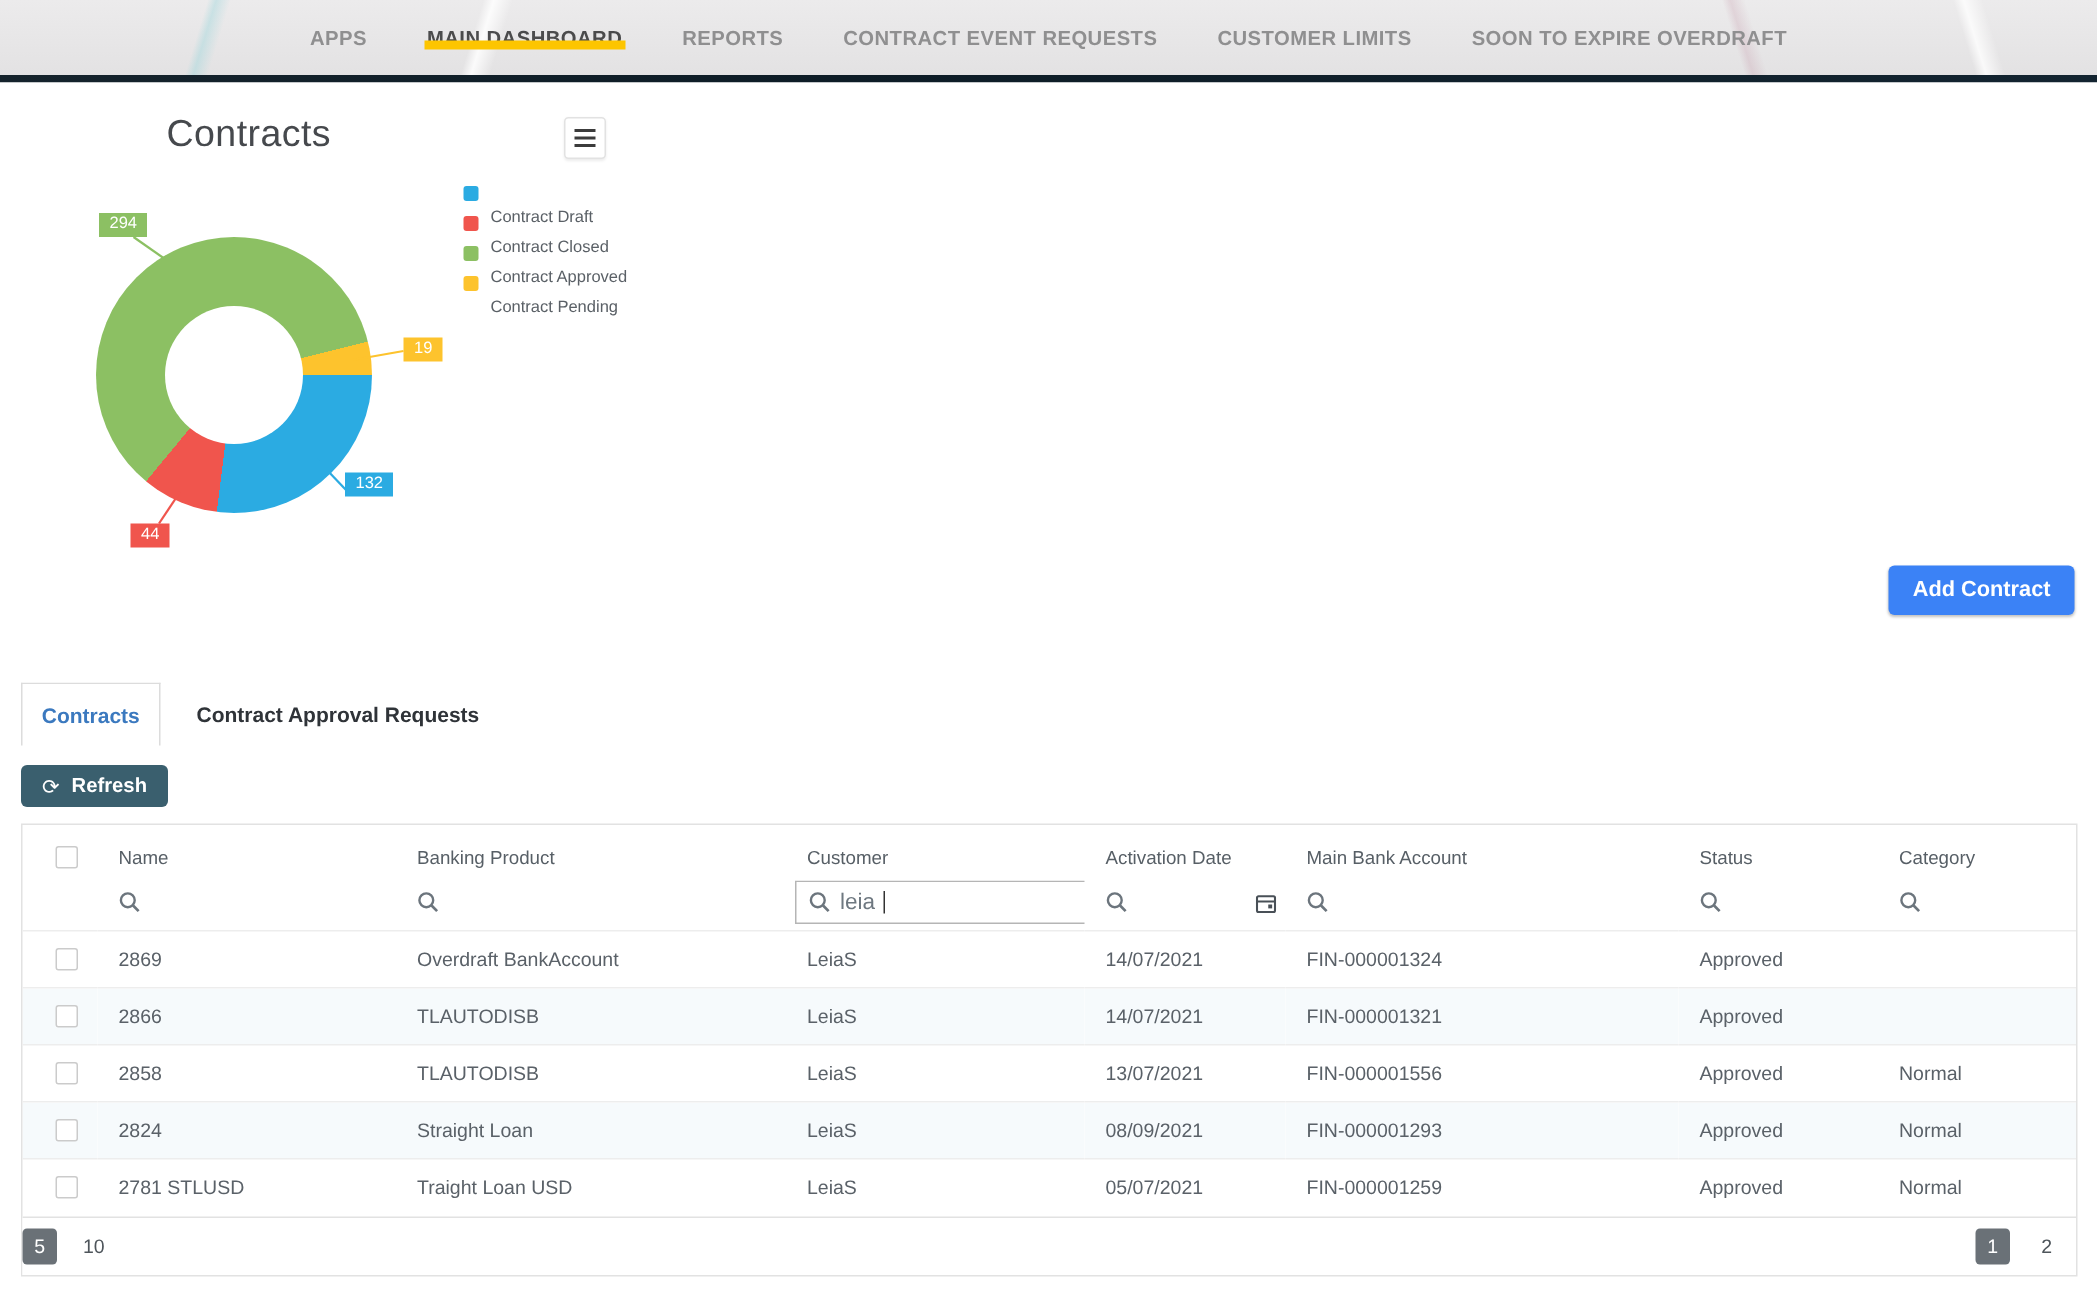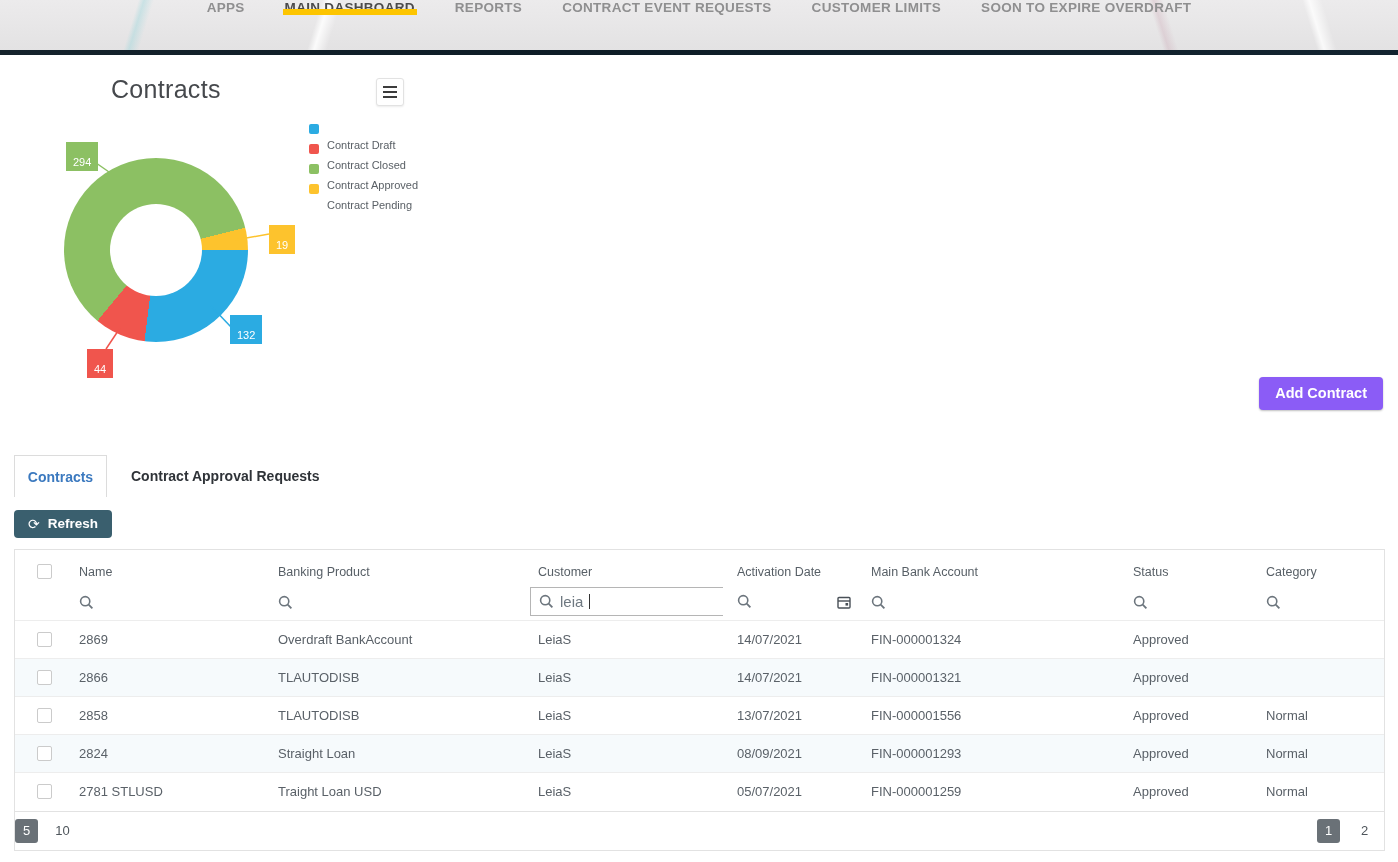--- a/index.html
+++ b/index.html
@@ -9,21 +9,21 @@
   
   .topnav { position:relative; height:50px; width:100%;
     background:linear-gradient(#ecebec, #e3e2e3); overflow:hidden; }
   .topnav .streaks { position:absolute; inset:0; pointer-events:none;
     background:
       linear-gradient(107deg, transparent 9.8%, rgba(160,215,220,.45) 10.2%, transparent 10.9%),
       linear-gradient(107deg, transparent 22.8%, rgba(255,255,255,.85) 23.3%, transparent 24.2%),
       linear-gradient(73deg, transparent 82.3%, rgba(200,160,175,.30) 82.7%, transparent 83.4%),
       linear-gradient(73deg, transparent 93.2%, rgba(255,255,255,.8) 93.7%, transparent 94.6%); }
   .nav-items { position:relative; height:50px; display:flex; justify-content:center;
-    align-items:flex-start; gap:40px; }
+    align-items:center; gap:40px; }
   .nav-item { position:relative; display:flex; align-items:center; font-size:13.5px;
     font-weight:700; letter-spacing:.3px; color:#8f8f90; cursor:pointer; white-space:nowrap; }
   .nav-item.active { color:#4b4b4c; }
   .nav-item.active::after { content:""; position:absolute; left:-2px; right:-2px;
     bottom:0; height:6px; background:#fdc500; }
   .darkstrip { height:5px; width:100%; background:linear-gradient(90deg,#15232c,#0d1c26 40%,#132430); }
 
   
   .chart-section { position:relative; height:400px; width:100%; background:#fff; }
   .chart-title { position:absolute; left:111px; top:20px; font-size:25px; font-weight:300;
@@ -38,28 +38,28 @@
   .legend-label { font-size:11px; color:#5a6066; white-space:nowrap;margin-top:32px; }
 
   .donut { position:absolute; left:64px; top:103px; width:184px; height:184px; border-radius:50%;
     background:conic-gradient(from 76deg,
       #fdc32d 0deg 14deg,
       #2babe2 14deg 111.2deg,
       #f0554d 111.2deg 143.6deg,
       #8cc063 143.6deg 360deg); }
   .donut::after { content:""; position:absolute; inset:46px; background:#fff; border-radius:50%; }
 
-  .callout { position:absolute; font-size:11px; color:#fff; padding:14px 7px 3px; white-space:nowrap; }
+  .callout { position:absolute; font-size:11px; color:#fff; padding:1px 7px 3px; white-space:nowrap; }
   .callout.c-approved { left:66px;  top:87px;  background:#8cc063; }
   .callout.c-pending  { left:269px; top:170px; background:#fdc32d; }
   .callout.c-draft    { left:230px; top:260px; background:#2babe2; }
   .callout.c-closed   { left:87px;  top:294px; background:#f0554d; }
   .leader-lines { position:absolute; left:0; top:0; pointer-events:none; }
 
-  .add-contract-btn { position:absolute; top:322px; right:15px; background:#8b5cf6; color:#fff;
+  .add-contract-btn { position:absolute; top:322px; right:15px; background:#3b82f6; color:#fff;
     border:none; border-radius:4px; font-family:inherit; font-size:14.5px; font-weight:700;
     padding:8px 16px 9px; cursor:pointer; box-shadow:0 1px 2px rgba(0,0,0,.25); }
 
   
   .tabstrip { display:flex; align-items:flex-end; margin-left:14px; height:42px; }
   .tab { height:42px; display:flex; align-items:center; font-size:14px; font-weight:700; cursor:pointer; }
   .tab.active { width:93px; justify-content:center; background:#fff; border:1px solid #dcdcdc;
     border-bottom:none; color:#3b79bf; }
   .tab.inactive { color:#2f3338; margin-left:16px; padding:0 8px; }
 

